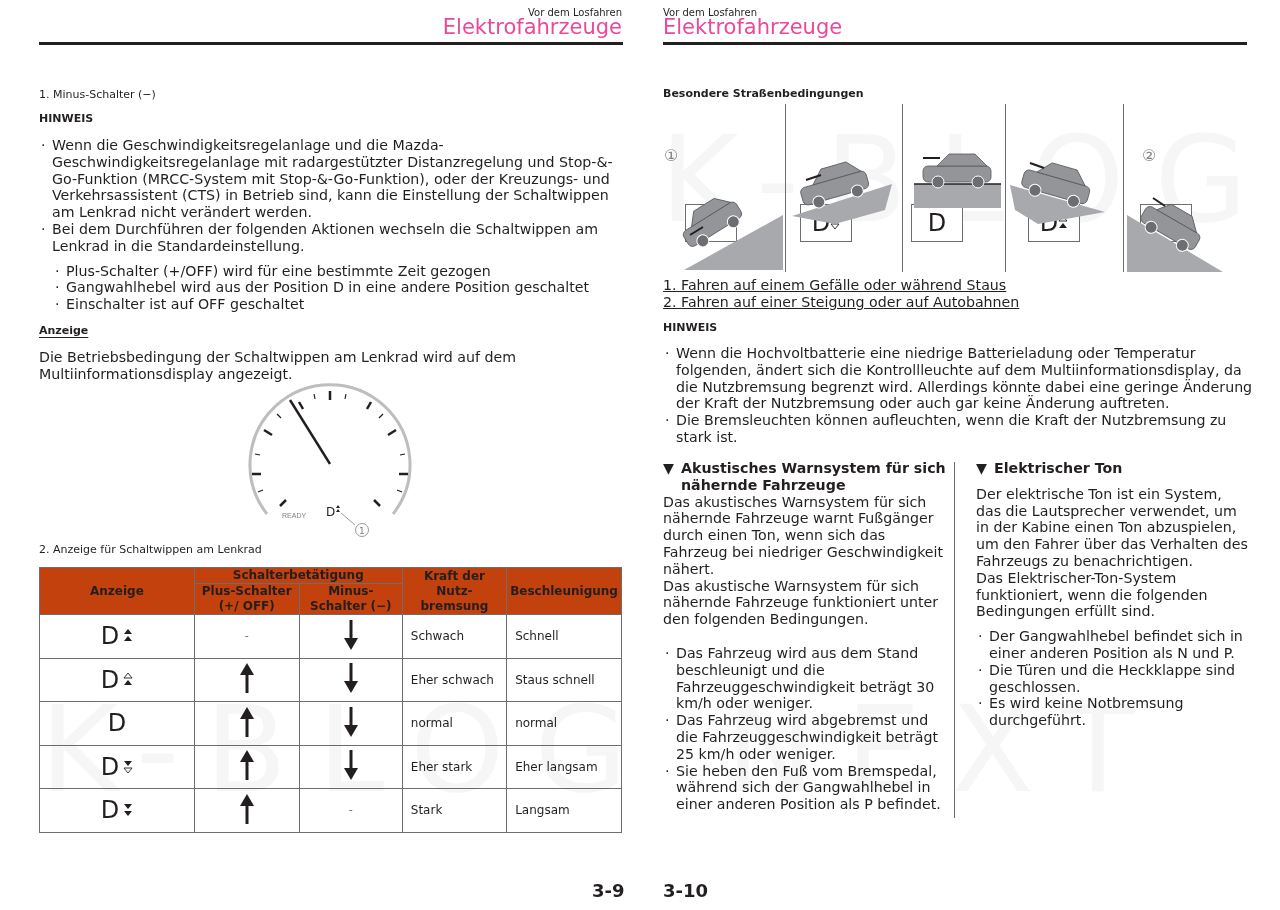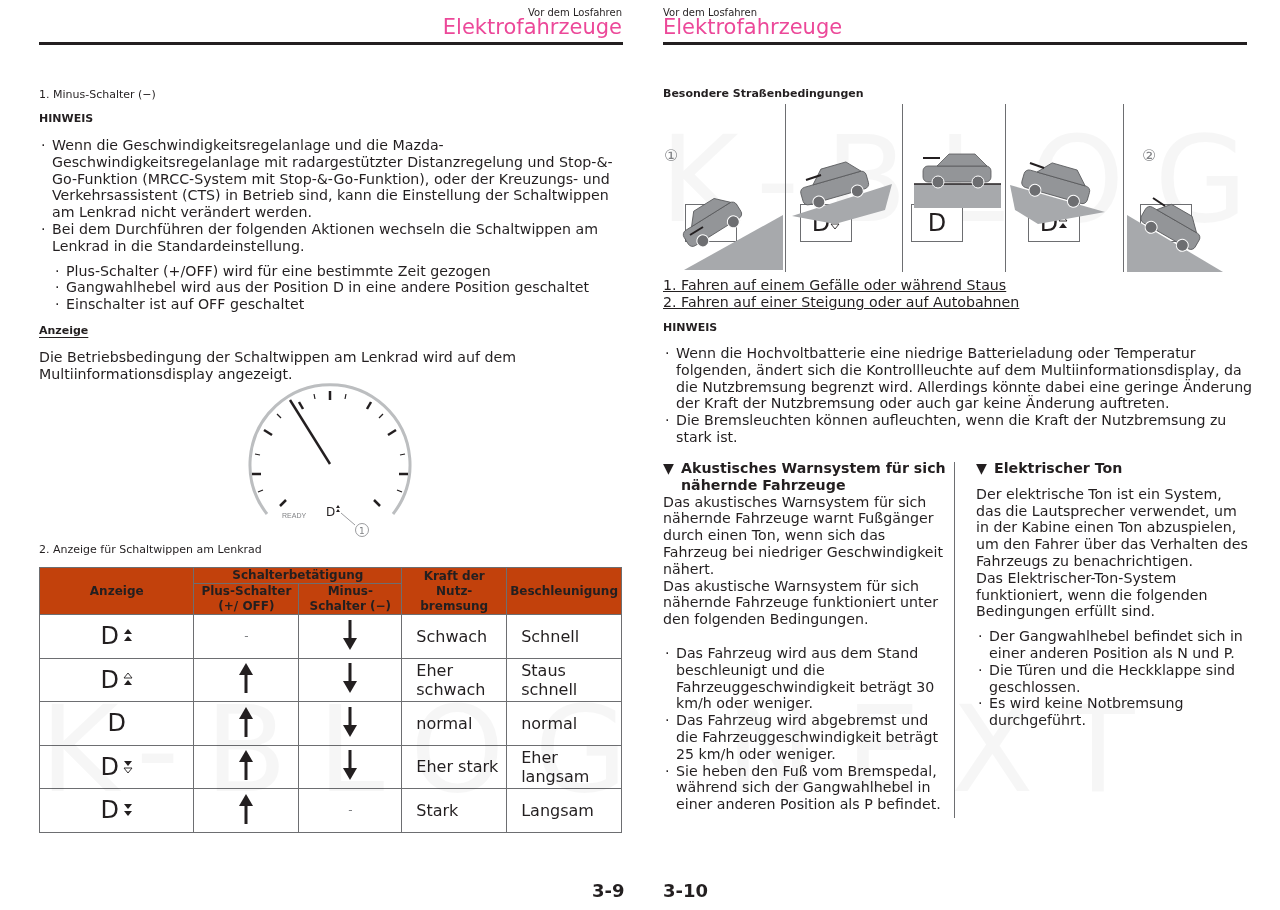--- a/index.html
+++ b/index.html
@@ -20,21 +20,21 @@
   .blk { position: absolute; font-size: 14.2px; line-height: 16.8px; }
   .bul { position: relative; padding-left: 13px; }
   .bul::before { content: "·"; position: absolute; left: 2px; top: 0; }
   .ul { text-decoration: underline; text-underline-offset: 3px; }
 
   
   table.sw { position: absolute; left: 39px; top: 567px; width: 583px; border-collapse: collapse; font-size: 12px; }
   table.sw th, table.sw td { border: 1px solid #6d6e71; }
   table.sw th { background: #c2410c; font-weight: bold; text-align: center; padding: 0 3px; line-height: 15px; color: #231f20; }
   table.sw td { height: 42.5px; text-align: center; padding: 0; }
-  table.sw td.txt { text-align: left; padding-left: 14px; font-size: 16px; }
+  table.sw td.txt { text-align: left; padding-left: 8px; font-size: 12px; }
   .dsym { font-size: 24px; font-family: "DejaVu Sans", sans-serif; }
 
   .dbox { position: absolute; top: 104px; width: 50px; height: 36px; border: 1px solid #6d6e71; background: #fff; text-align: center; line-height: 36px; font-size: 24px; }
   .vline { position: absolute; width: 1px; background: #6d6e71; }
   .num { position: absolute; font-size: 16px; color: #808285; }
   .pageno { position: absolute; top: 880px; font-size: 18px; font-weight: bold; }
   .watermark { position: absolute; font-size: 120px; color: rgba(0,0,0,0.035); letter-spacing: 30px; white-space: nowrap; font-family: "DejaVu Sans", sans-serif; }
 </style>
 </head>
 <body>

